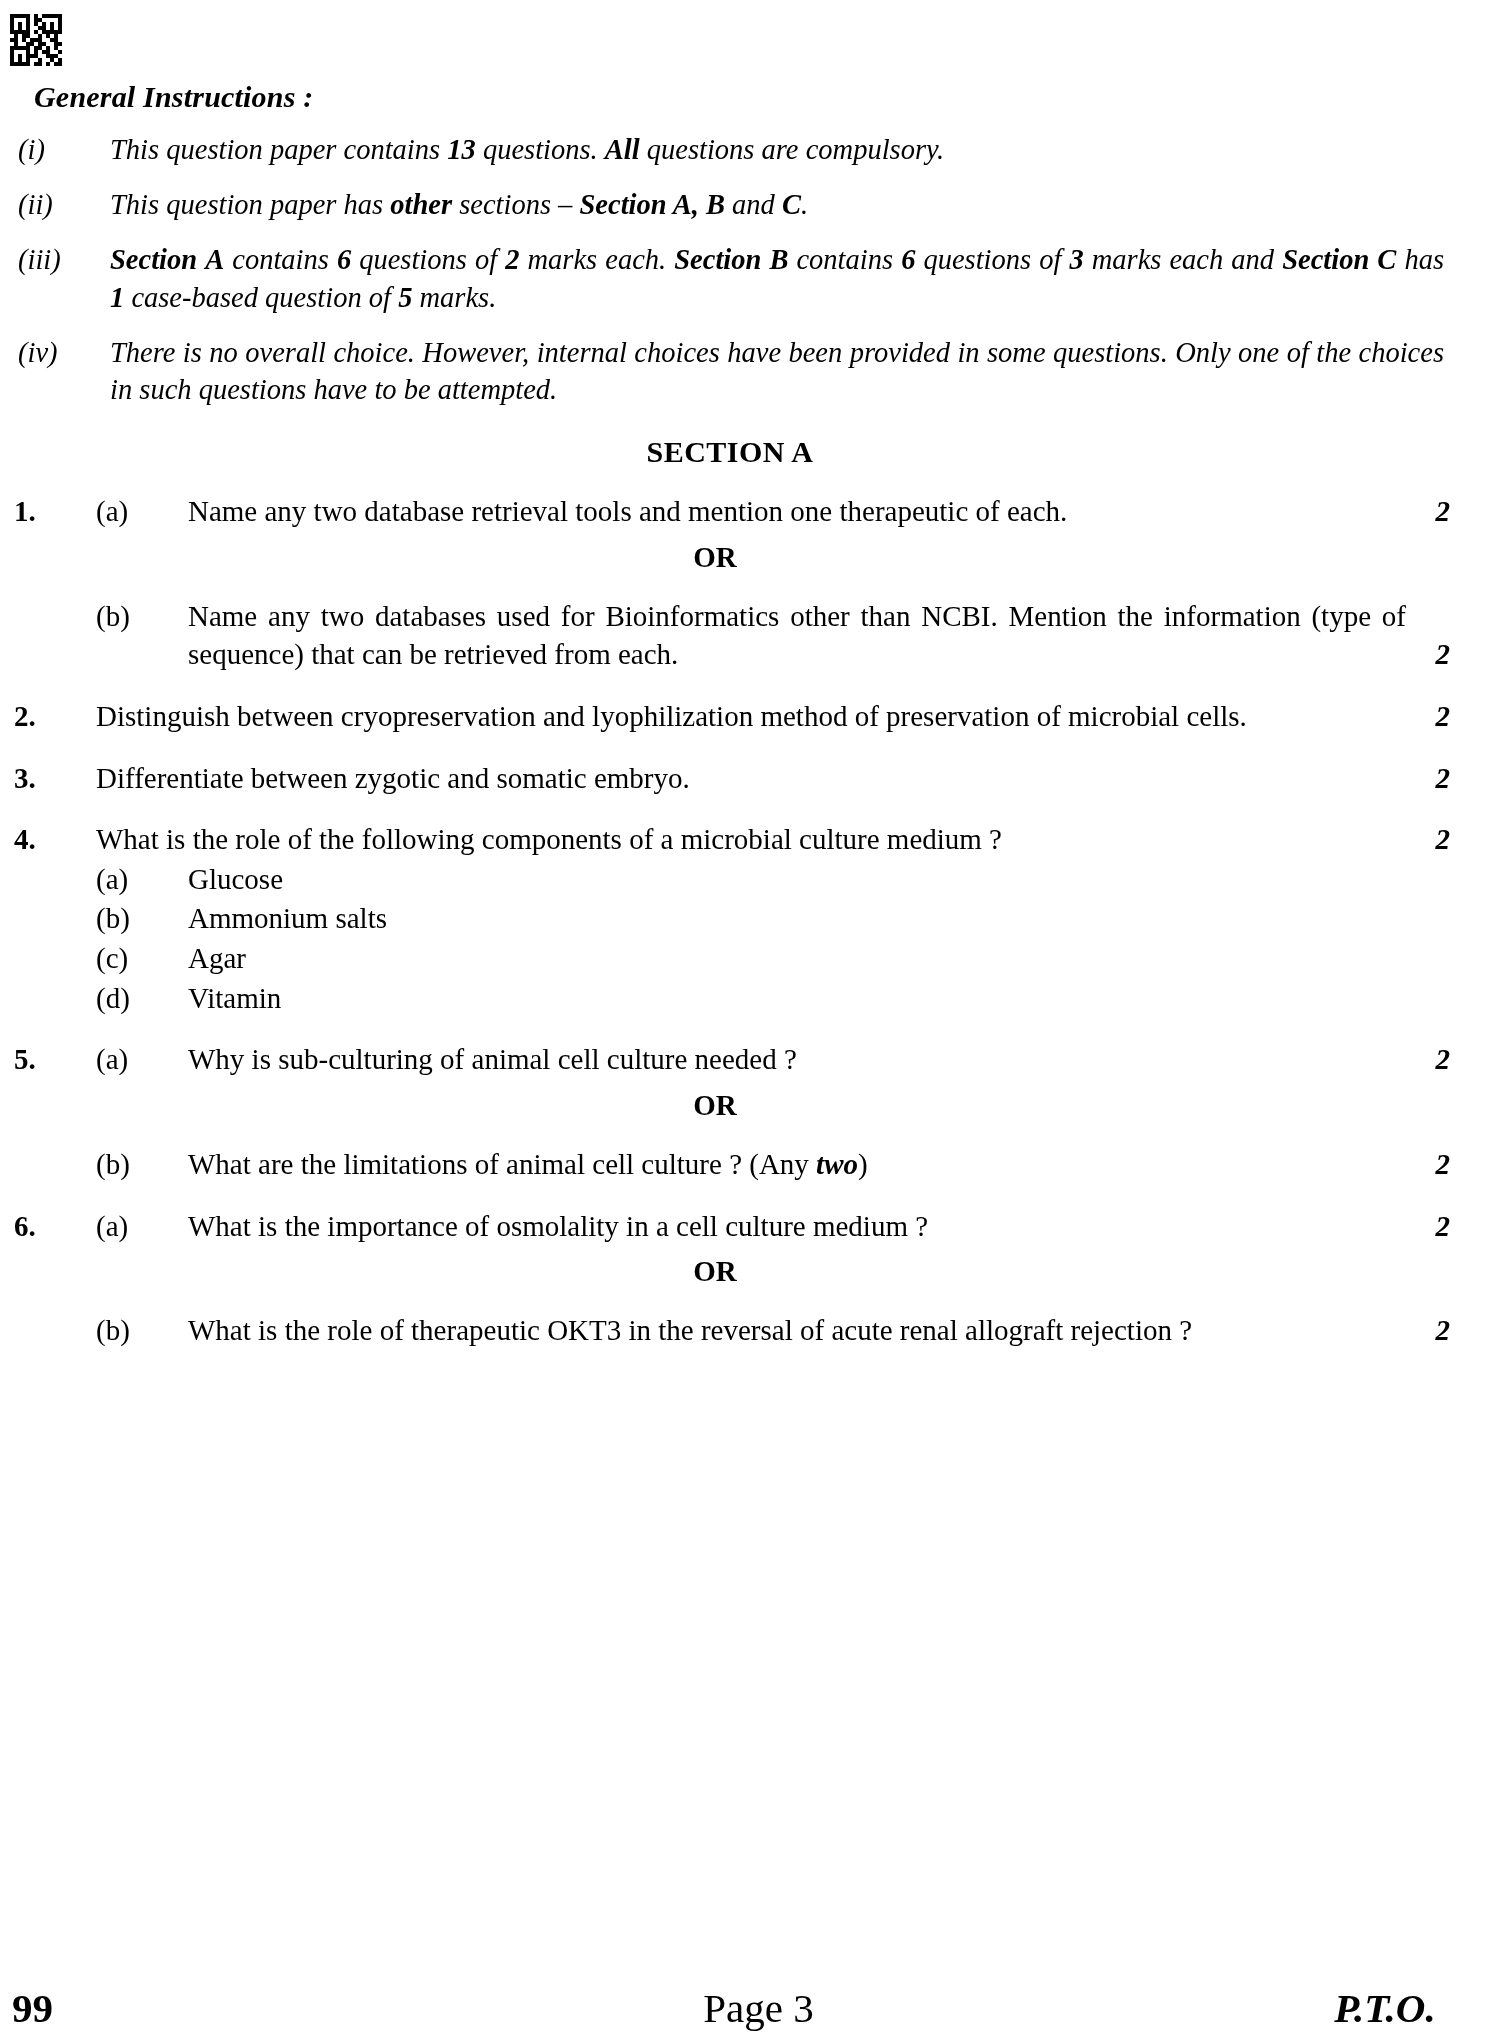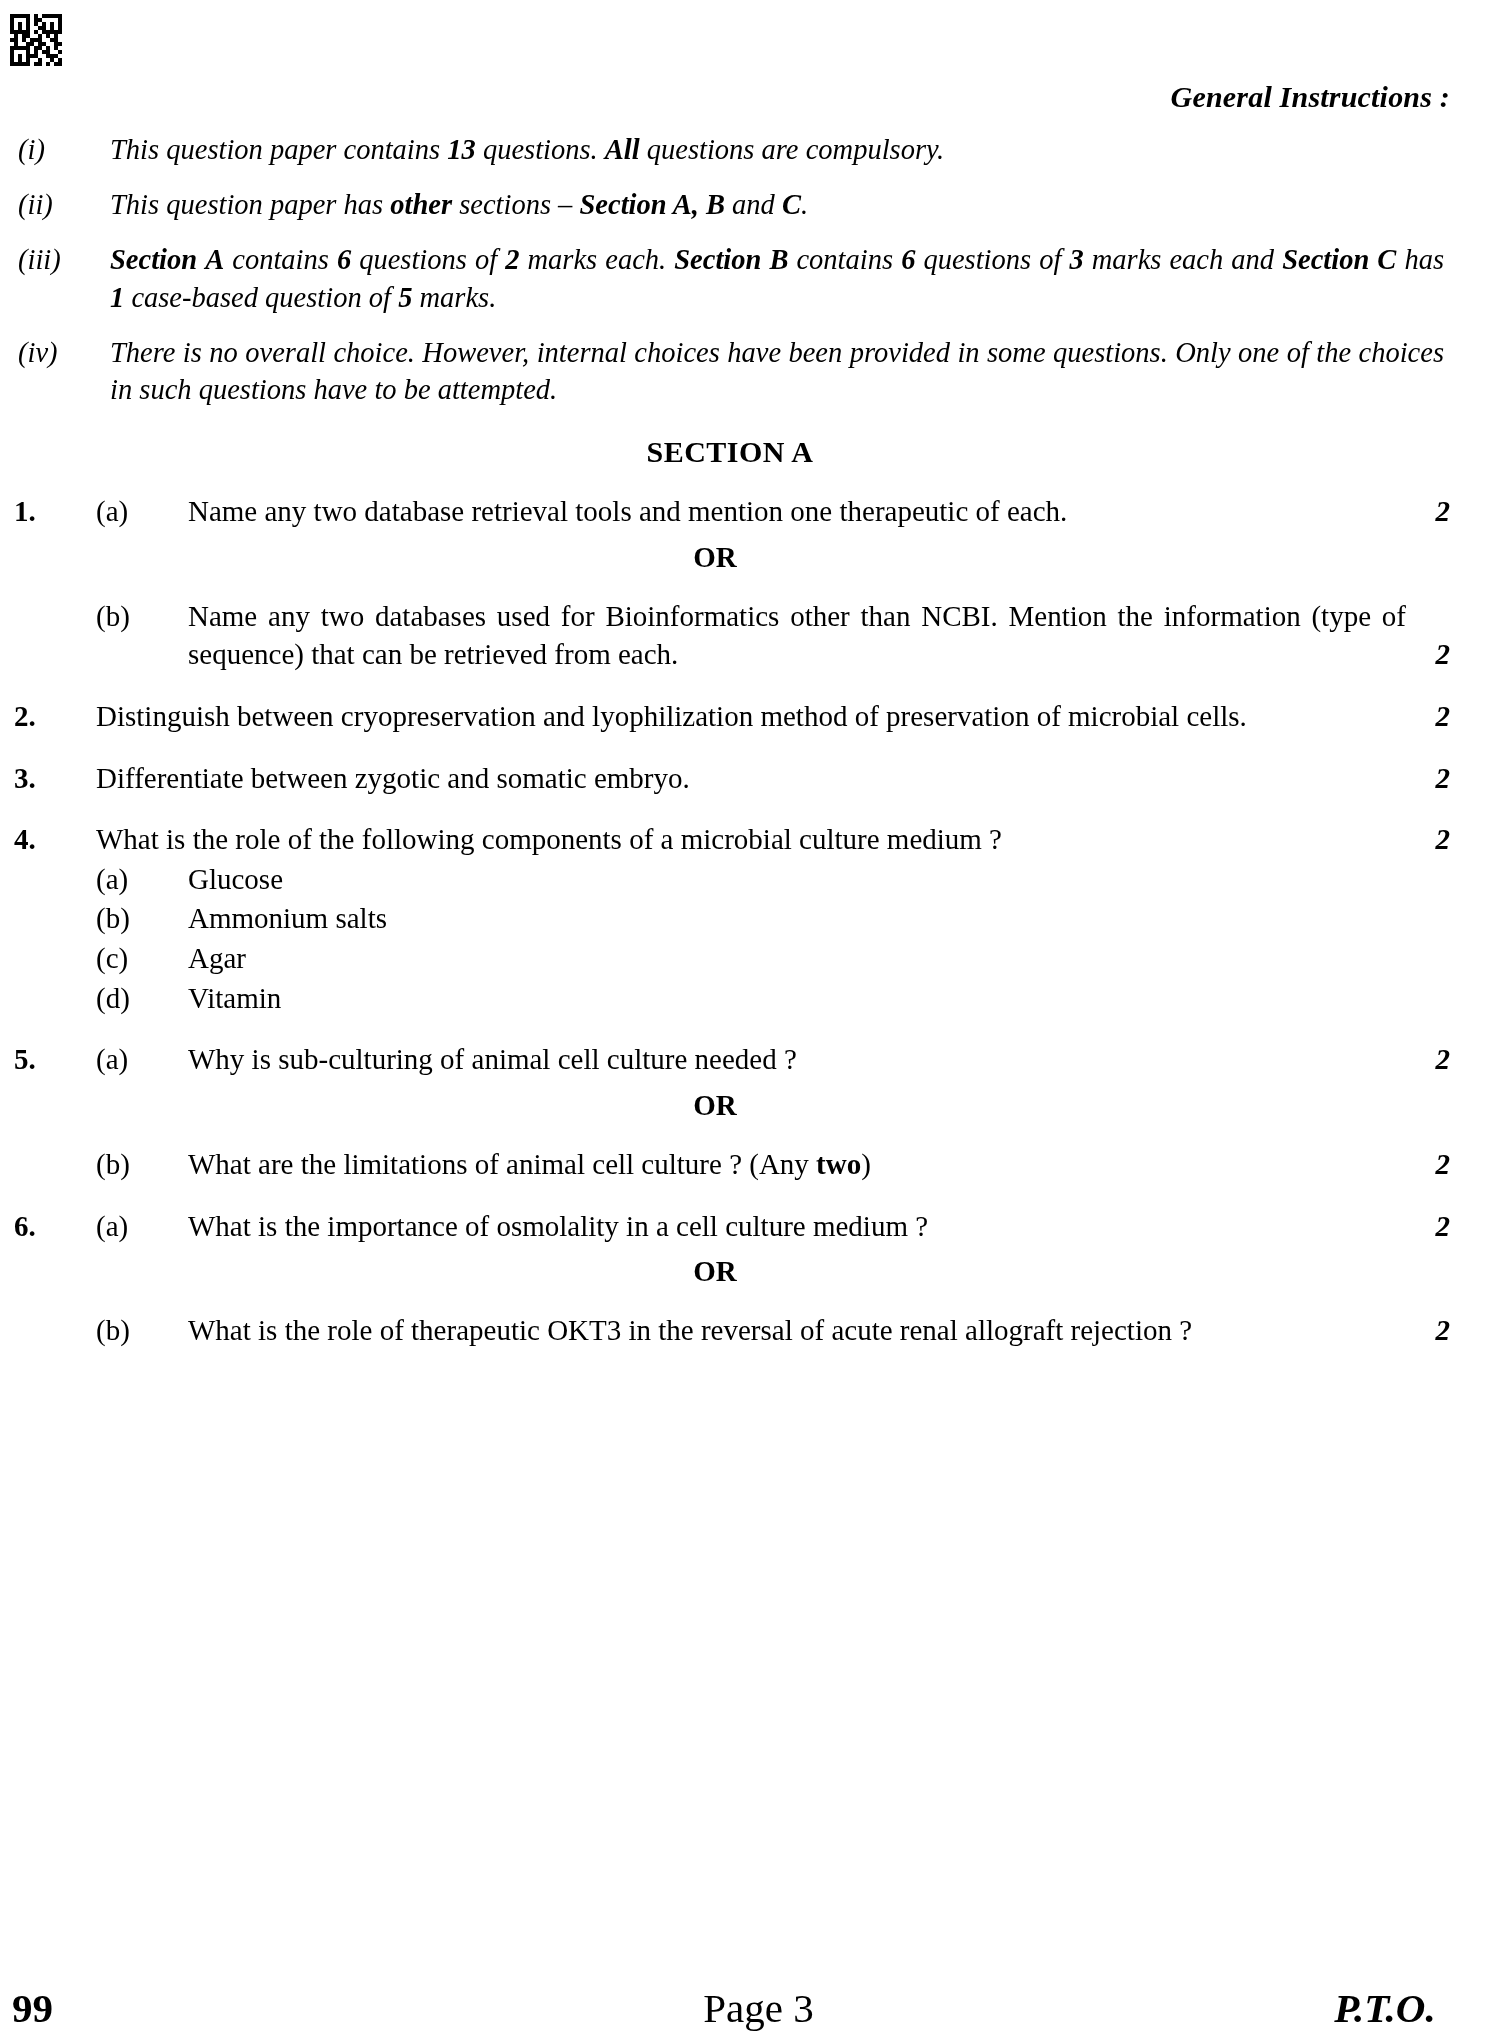--- a/index.html
+++ b/index.html
@@ -30,23 +30,22 @@
     width: 52px;
     height: 52px;
   }
   .qr svg { display: block; }
 
   
   .gi-title {
     font-style: italic;
     font-weight: bold;
     font-size: 30px;
-    margin: 62px 0 0 8px;
+    margin: 62px 0 0 24px;
     letter-spacing: 0.2px;
-    text-align: right;
   }
   .instr {
     display: flex;
     margin-top: 17px;
     font-style: italic;
     font-size: 28.5px;
     line-height: 1.33;
   }
   .instr .num {
     width: 100px;
@@ -116,21 +115,21 @@
     line-height: 1.3;
     margin-top: 2px;
   }
   .sub .slabel {
     flex: 0 0 178px;
     width: 178px;
     padding-left: 86px;
     box-sizing: border-box;
   }
   .sub .stext { flex: 1 1 auto; }
-  .bi { font-weight: bold; }
+  .bi { font-weight: bold; font-style: italic; }
 
   
   .footer {
     position: absolute;
     left: 0;
     bottom: 2px;
     width: 1505px;
     display: flex;
     align-items: flex-end;
     font-size: 41px;

